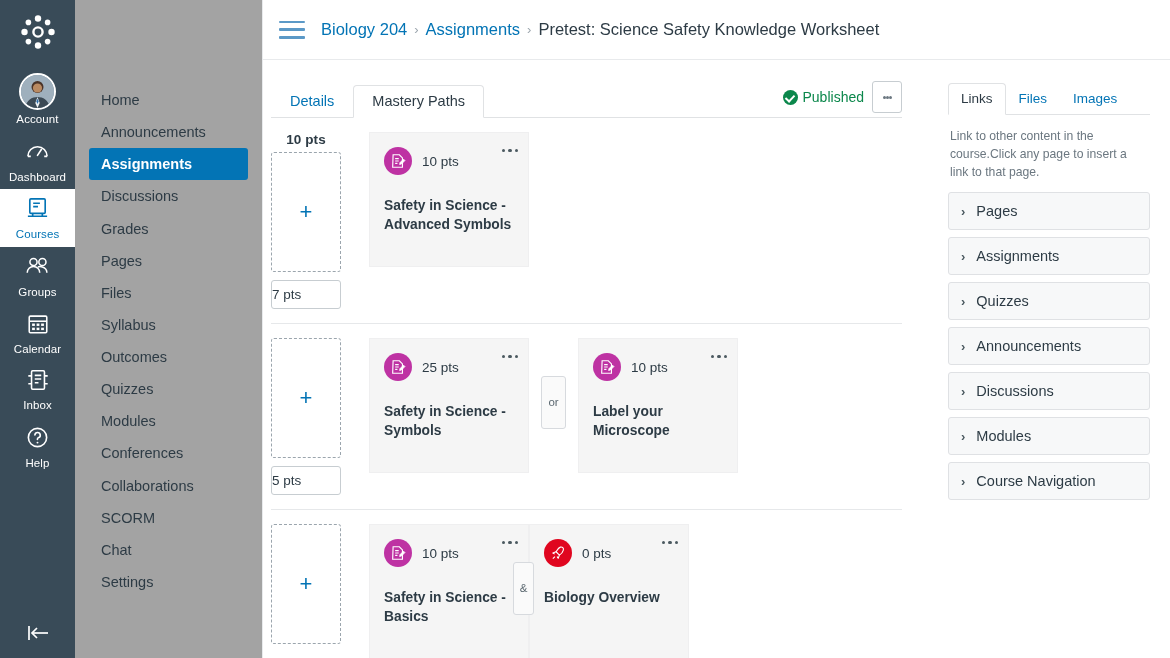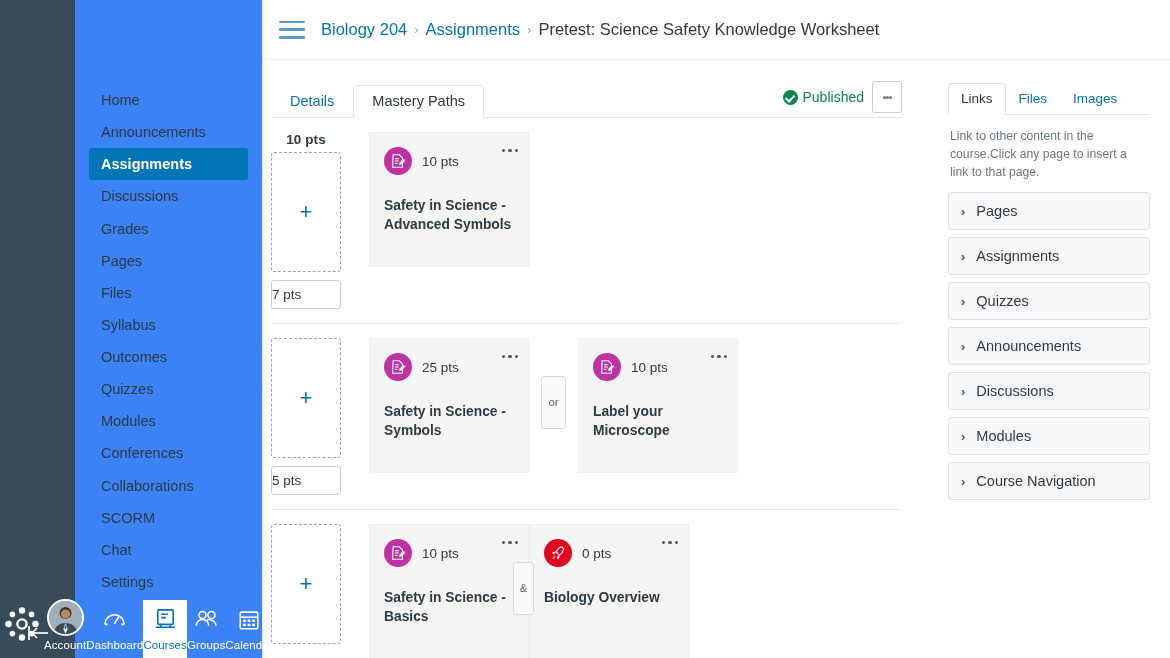--- a/index.html
+++ b/index.html
@@ -9,21 +9,21 @@
     font-family: "Liberation Sans", sans-serif;
     background: #ffffff;
     color: #2d3b45;
   }
   .app { position: relative; width: 1170px; height: 658px; display: flex; }
 
   
   .globalnav {
     width: 75px; height: 658px;
     background: #394B58;
-    display: flex; flex-direction: row; align-items: flex-end;
+    display: flex; flex-direction: column; align-items: center;
     flex: 0 0 75px;
     position: relative;
   }
   .gn-logo { margin-top: 10px; margin-bottom: 8px; }
   .gn-item {
     width: 75px;
     padding: 7px 0 6px;
     display: flex; flex-direction: column; align-items: center;
     color: #ffffff; text-decoration: none;
     cursor: pointer;
@@ -42,21 +42,21 @@
   }
   .gn-collapse {
     position: absolute; bottom: 14px; left: 0; width: 75px;
     display: flex; justify-content: center; cursor: pointer;
   }
 
   
   .coursenav {
     width: 188px; flex: 0 0 188px;
     height: 658px;
-    background: #3b82f6;
+    background: #a3a3a3;
     border-right: 1px solid #e8eaec;
     padding-top: 84px;
   }
   .cn-item {
     display: block;
     margin: 0 14px 0 14px;
     padding: 7px 12px;
     font-size: 14.5px;
     color: #2d3b45;
     line-height: 1.25;

